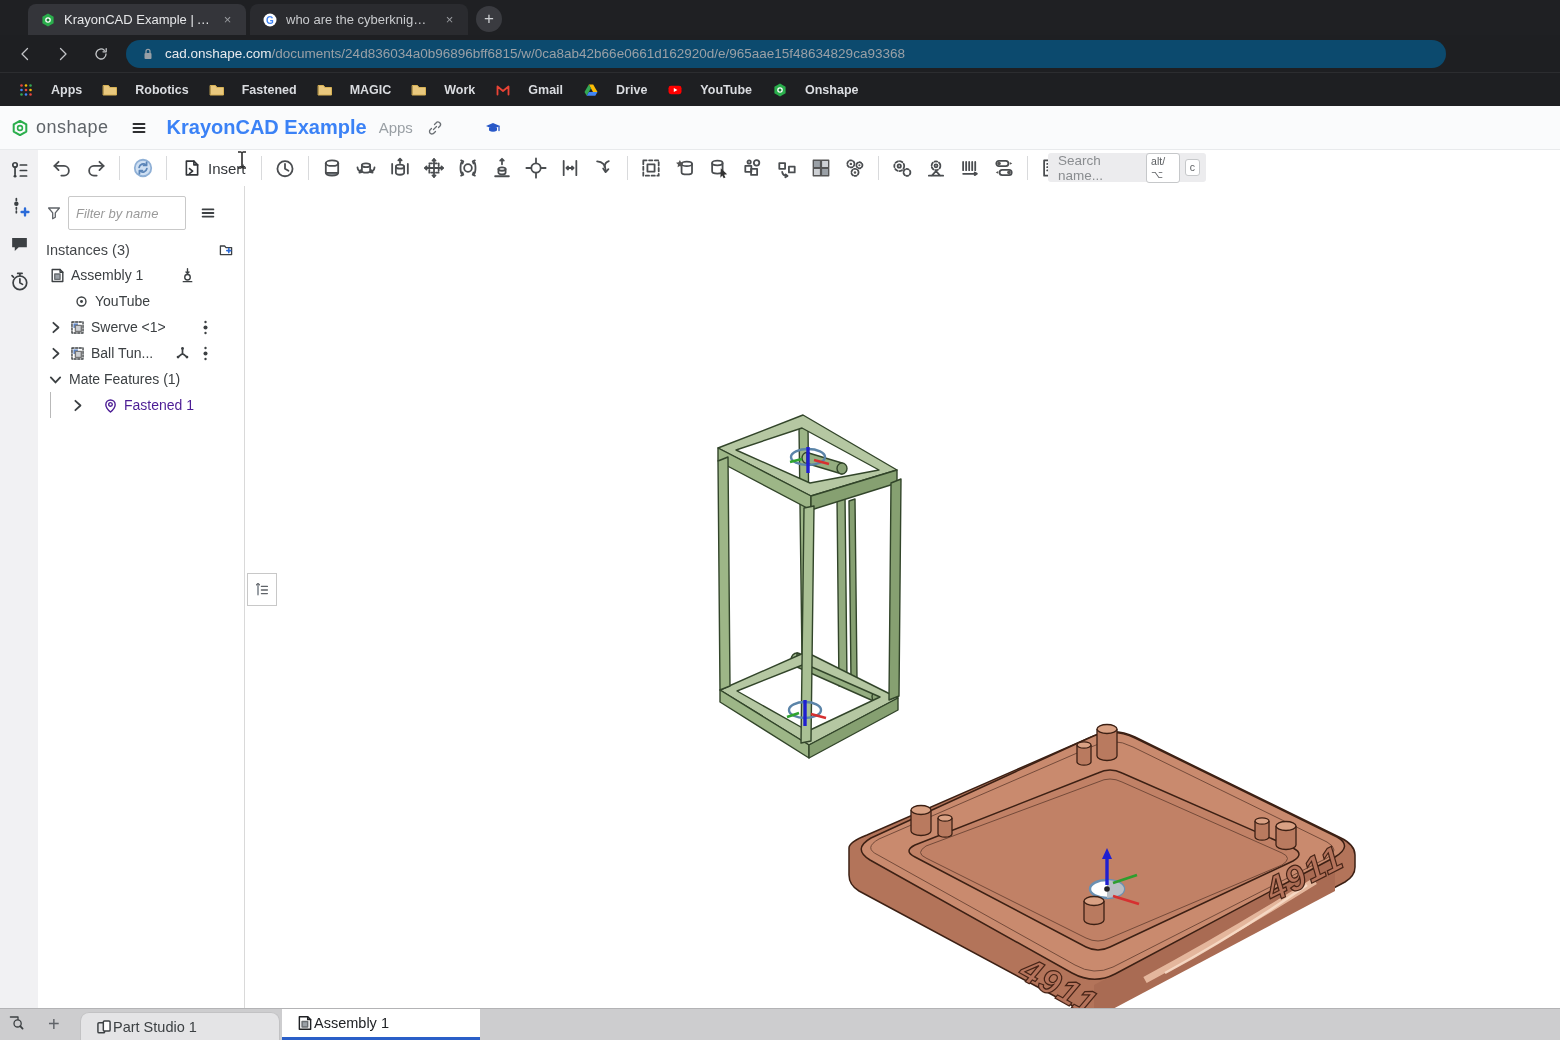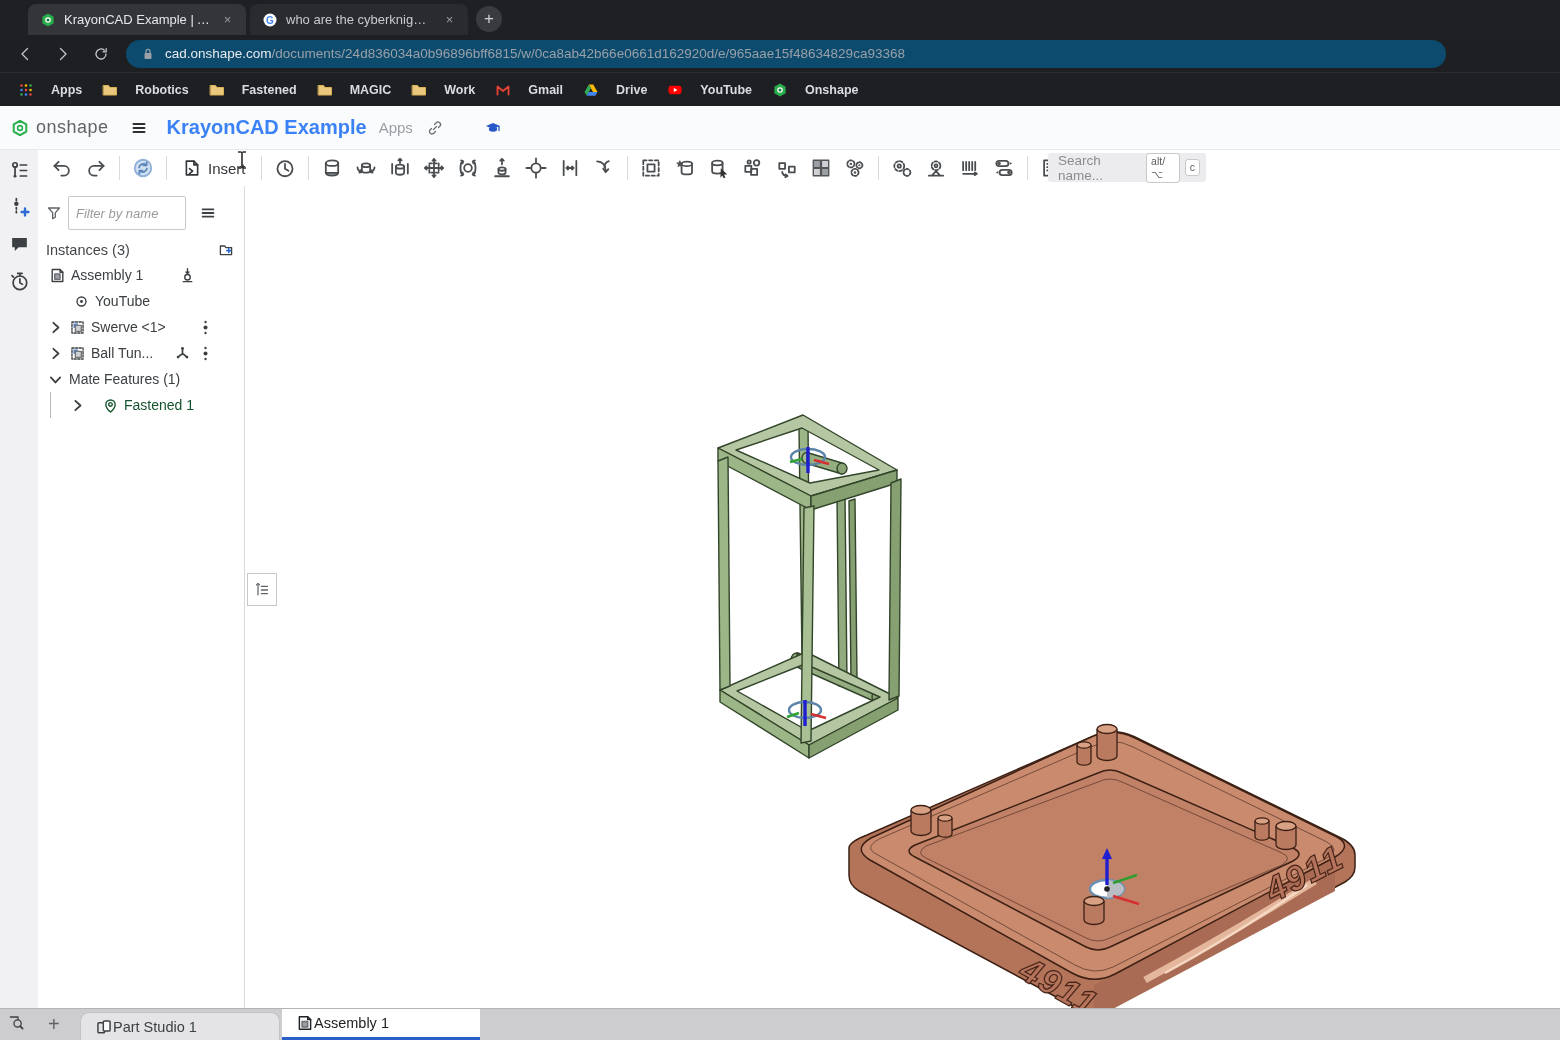--- a/index.html
+++ b/index.html
@@ -62,21 +62,21 @@
   .filterrow input { width:118px; height:34px; border:1px solid #c9c9c9; border-radius:2px; font-family:inherit;
                      font-size:13px; font-style:italic; color:#444; padding:0 7px; }
   .filterrow input::placeholder { color:#9a9a9a; }
   .instrow { display:flex; align-items:center; justify-content:space-between; margin:12px 10px 4px 8px; color:#44474a; font-size:14.5px; }
   .tree { font-size:14px; color:#3c4043; }
   .trow { display:flex; align-items:center; height:26px; gap:5px; }
   .trow .sp { display:inline-block; }
   .trow .ic svg { width:17px; height:17px; }
   .trow .lbl { white-space:nowrap; }
   .trow .trail { margin-left:auto; display:flex; align-items:center; gap:6px; padding-right:14px; color:#3c4043; }
-  .gray { color:#14532d;text-align:center; }
+  .gray { color:#4c1d95;text-align:center; }
   .guide { border-left:1px solid #b9b9b9; height:26px; margin-left:12px; }
 
   
   .viewport { position:absolute; left:246px; top:186px; width:1314px; height:822px; background:#fff; }
   .flyout { position:absolute; left:1px; top:387px; width:30px; height:33px; background:#fff; border:1px solid #c8c8c8;
             display:flex; align-items:center; justify-content:center; color:#5f6368; }
   .model { position:absolute; }
 
   
   .bottombar { position:absolute; left:0; top:1008px; width:100%; height:32px; background:#cdcdcf; border-top:1px solid #b3b3b5; }

